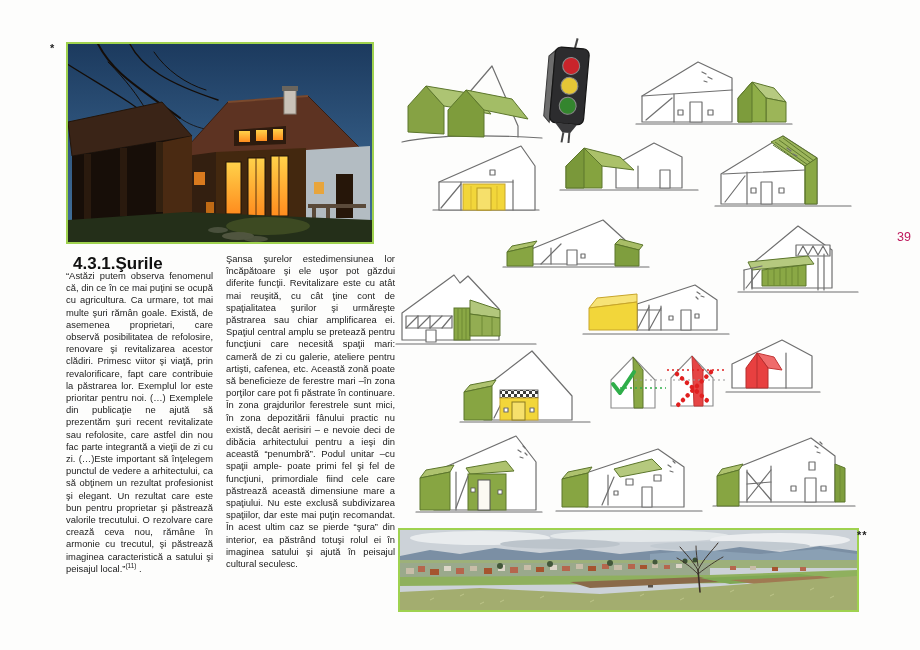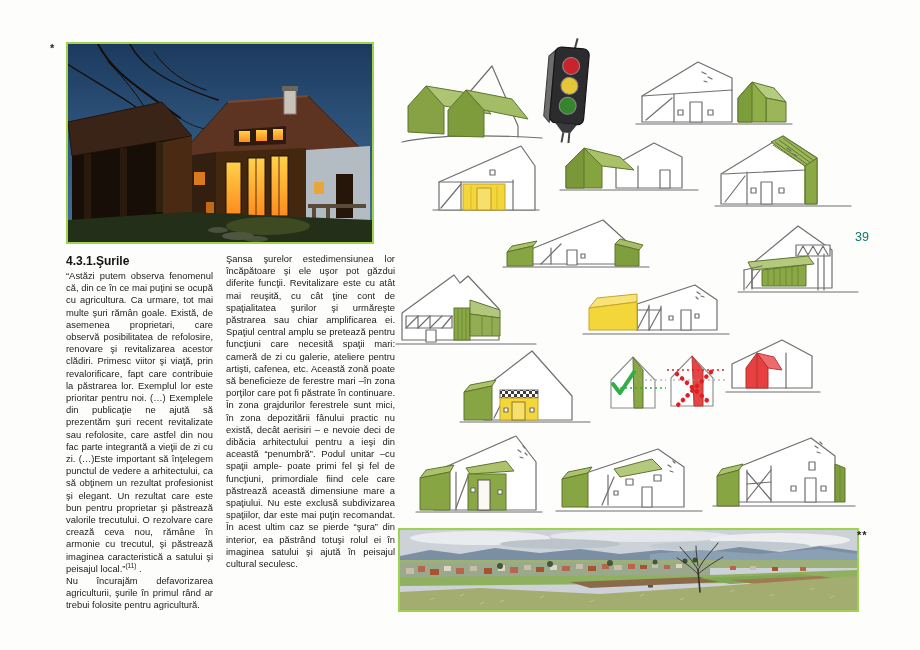--- a/index.html
+++ b/index.html
@@ -2,25 +2,25 @@
 <html><head>
 <meta charset="utf-8">
 <style>
   html,body{margin:0;padding:0;background:#e8e8e8;}
   .page{position:relative;width:920px;height:650px;background:#fdfdfc;overflow:hidden;
         font-family:"Liberation Sans",sans-serif;color:#1d1d1d;}
   .abs{position:absolute;}
   .marker{font-weight:bold;font-size:11px;color:#222;}
   .photo-frame{border:2px solid #9fd24f;background:#fff;}
   .photo-frame svg{display:block;}
-  .heading{font-size:12px;font-weight:bold;color:#111;}
+  .heading{font-size:17px;font-weight:bold;color:#111;margin-left:7px;}
   .bodycol{font-size:9.4px;line-height:12.2px;text-align:justify;color:#222;}
   .bodycol p{margin:0 0 0 0;}
   .bodycol sup{font-size:6.5px;line-height:0;}
-  .pagenum{font-size:12.5px;color:#0f766e;}
+  .pagenum{font-size:12.5px;color:#be185d;margin-left:42px;}
   .sketch{position:absolute;}
   .sketch svg{display:block;overflow:visible;}
   .sk{stroke:#6f6f6f;stroke-width:1.2;fill:none;stroke-linejoin:round;stroke-linecap:round;}
   .skw{stroke:#6f6f6f;stroke-width:1.2;fill:#ffffff;stroke-linejoin:round;}
   .gr{stroke:#5c762c;stroke-width:1;}
 </style>
 </head>
 <body>
 
 <div class="page">
@@ -91,21 +91,20 @@
       <ellipse cx="170" cy="192" rx="16" ry="4" fill="#555a44" opacity="0.9"></ellipse>
       <ellipse cx="150" cy="186" rx="10" ry="3" fill="#4e5440" opacity="0.9"></ellipse>
       <ellipse cx="188" cy="195" rx="12" ry="3" fill="#50553f" opacity="0.9"></ellipse>
     </svg>
   </div>
 
   <div class="abs heading" style="left:66px;top:254px;width:147px;">4.3.1.Şurile</div>
 
   <div class="abs bodycol" style="left:66px;top:270px;width:147px;">
     <p><span>“Astăzi putem observa fenomenul că, din ce în ce  mai puţini se ocupă cu agricultura. Ca urmare, tot mai multe şuri rămân goale. Există, de asemenea proprietari, care observă posibilitatea de refolosire, renovare şi revitalizarea acestor clădiri. Primesc viitor şi viaţă, prin revalorificare, fapt care contribuie la păstrarea lor. Exemplul lor este prioritar pentru noi. (…) Exemplele din publicaţie ne ajută să prezentăm şuri recent revitalizate sau refolosite, care astfel din nou fac parte integrantă a vieţii de zi cu zi. (…)Este important să înţelegem punctul de vedere a arhitectului, ca să obţinem un rezultat profesionist şi elegant. Un rezultat care este bun pentru proprietar şi păstrează valorile trecutului. O rezolvare care crează ceva nou, rămâne în armonie cu trecutul, şi păstrează imaginea caracteristică a satului şi peisajul local.”</span><sup>(11)</sup><span> .</span></p>
-    <p>Nu încurajăm defavorizarea agriculturii, şurile în primul rând ar trebui folosite pentru  agricultură.</p>
   </div>
 
   <div class="abs bodycol" style="left:226px;top:253px;width:169px;">
     <p>Şansa şurelor estedimensiunea lor încăpătoare şi  ele uşor pot găzdui diferite funcţii. Revitalizare este cu atât mai reuşită, cu cât ţine cont de spaţialitatea şurilor şi urmăreşte păstrarea sau chiar amplificarea ei. Spaţiul central amplu  se pretează pentru funcţiuni care necesită spaţii mari: cameră de zi cu galerie, ateliere pentru artişti, cafenea, etc. Această zonă poate să beneficieze de ferestre mari –în zona porţilor care pot fi păstrate în continuare. În zona grajdurilor  ferestrele sunt mici, în zona depozitării fânului practic nu există, decât aerisiri – e nevoie deci de dibăcia arhitectului pentru a ieşi din această “penumbră”. Podul unitar –cu spaţii ample- poate primi fel şi fel de funcţiuni, primordiale fiind cele care păstrează această dimensiune mare a spaţiului. Nu este exclusă subdivizarea spaţiilor, dar este mai puţin recomandat. În acest ultim caz se pierde “şura” din interior, ea păstrând totuşi rolul ei în imaginea satului şi ajută în peisajul cultural seculesc.</p>
   </div>
 
   <div class="abs pagenum" style="left:855px;top:230px;">39</div>
 
   <div class="sketch" style="left:398px;top:44px;">
     <svg width="148" height="104" viewBox="0 0 148 104">

